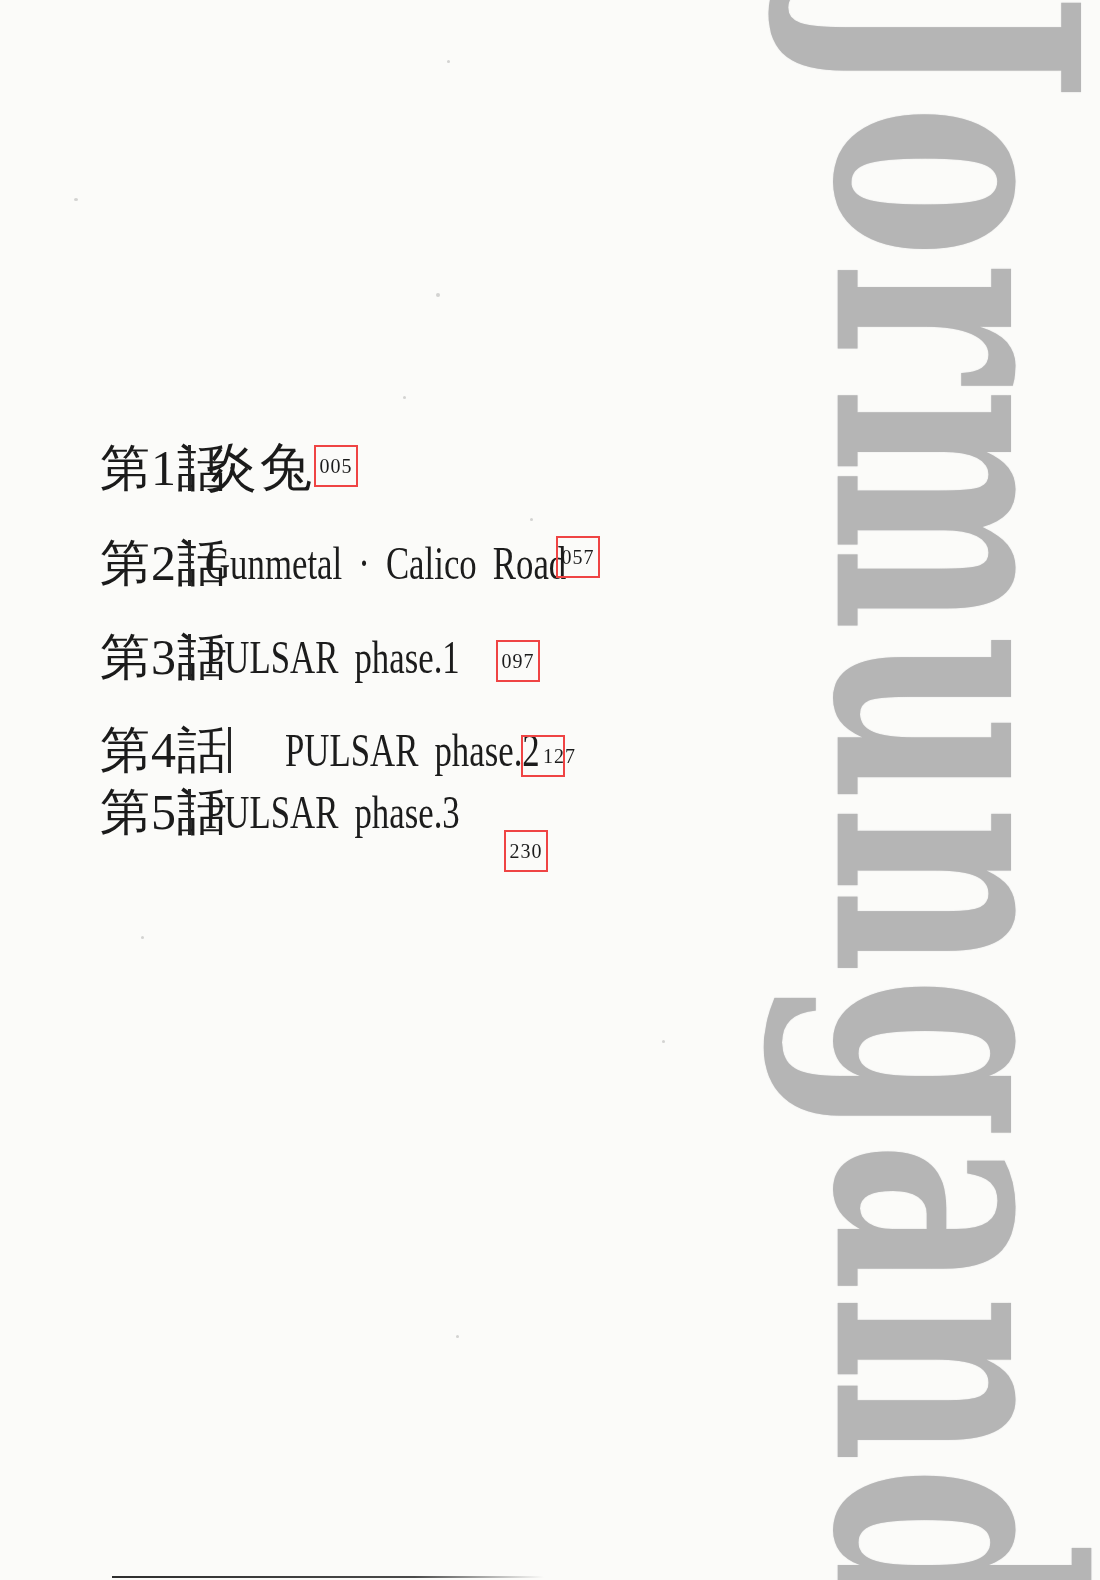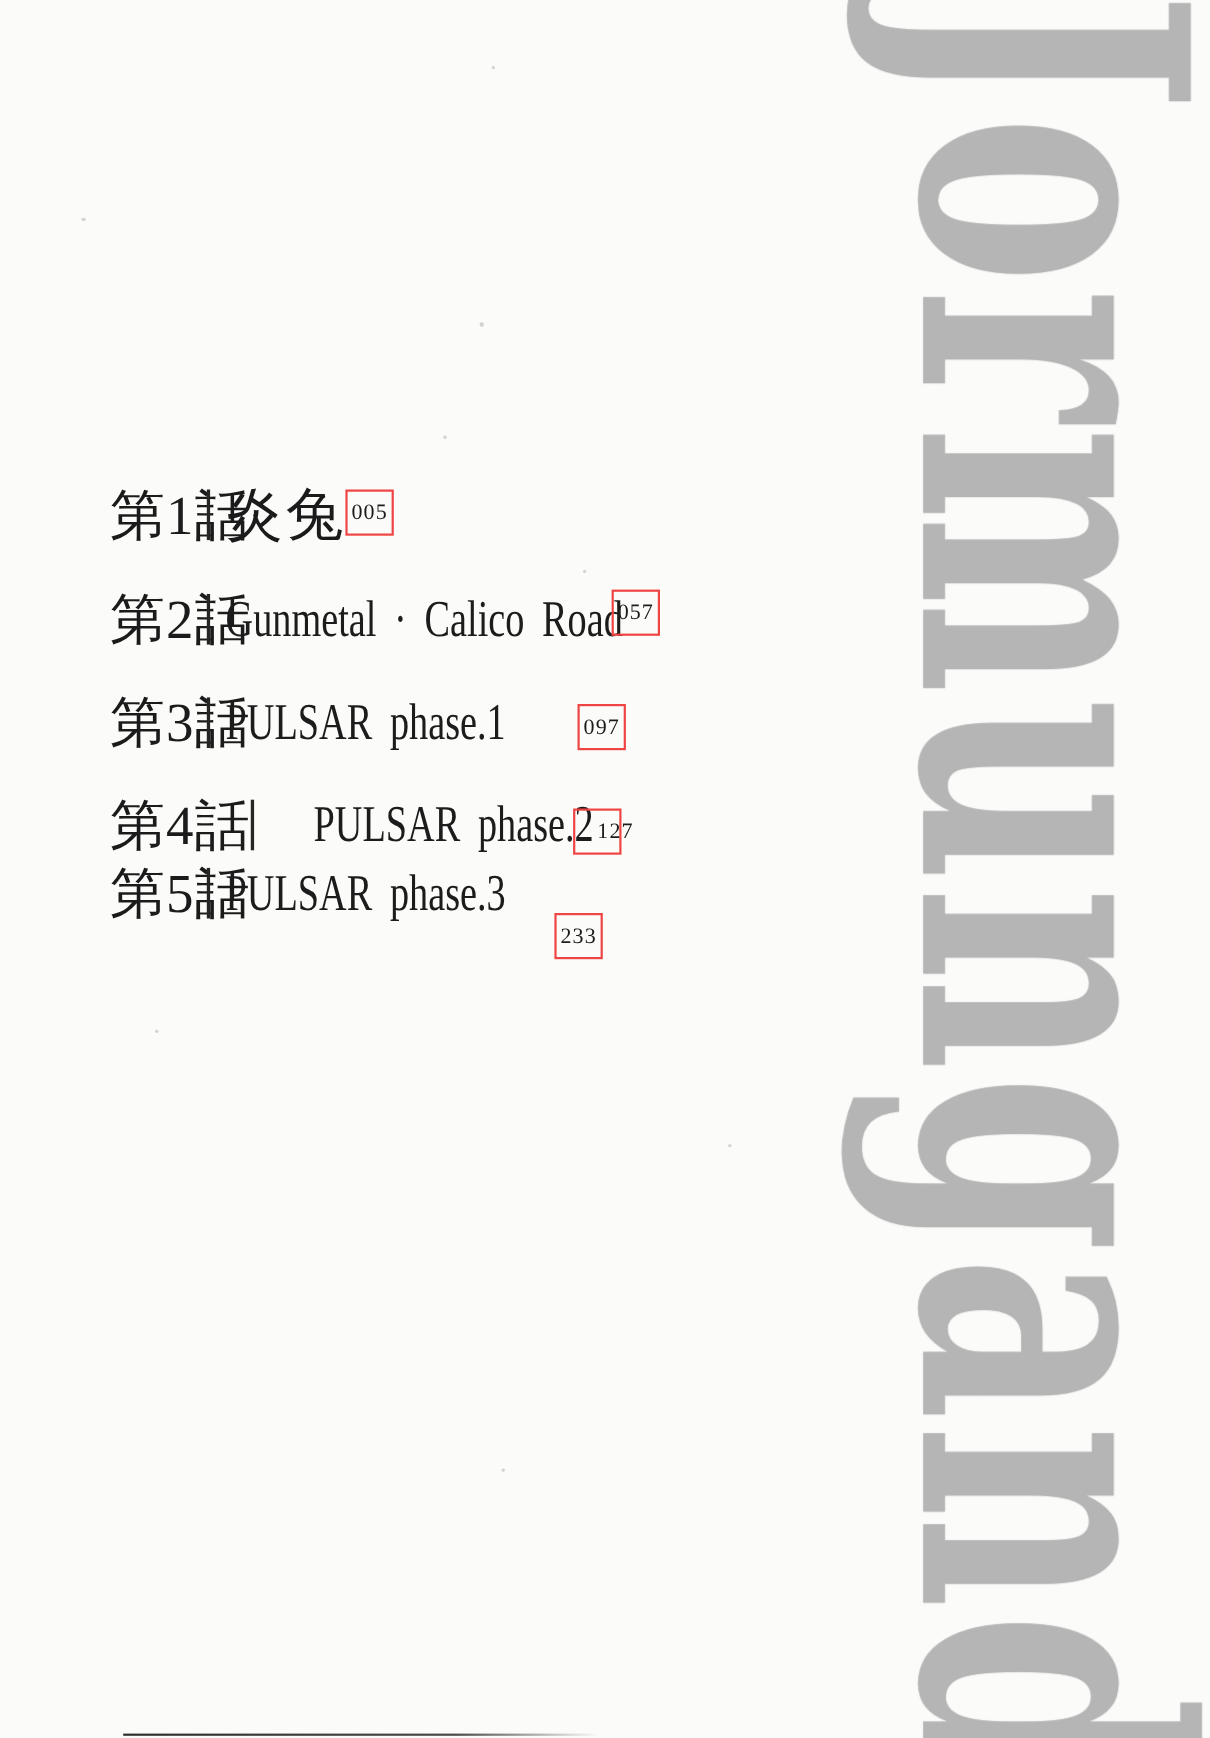--- a/index.html
+++ b/index.html
@@ -81,21 +81,21 @@
     display: flex;
     align-items: center;
     justify-content: center;
     font-size: 20px;
     letter-spacing: 1px;
     color: #1c1c1c;
     background: transparent;
   }
   .pb-1 { left: 314px; top: 445px; }
   .pb-2 { left: 556px; top: 536px; }
-  .pb-3 { left: 525px; top: 640px; }
+  .pb-3 { left: 496px; top: 640px; }
   .pb-4 { left: 521px; top: 735px; padding-left: 33px; }
   .pb-5 { left: 504px; top: 830px; }
 
   
   .edge-line {
     position: absolute;
     left: 112px; top: 1576px;
     width: 432px; height: 2px;
     background: linear-gradient(to right, #2e2e2e 0%, #4a4a4a 70%, rgba(90,90,90,0) 100%);
   }
@@ -138,21 +138,21 @@
 <div class="toc-row row-5">
   <span class="chapter">第5話</span>
   <span class="chapter-divider"></span>
   <span class="title-latin">PULSAR phase.3</span>
 </div>
 
 <div class="page-box pb-1">005</div>
 <div class="page-box pb-2">057</div>
 <div class="page-box pb-3">097</div>
 <div class="page-box pb-4">127</div>
-<div class="page-box pb-5">233</div>
+<div class="page-box pb-5">230</div>
 
 <div class="edge-line"></div>
 <div class="speck" style="left:447px; top:60px;  width:3px; height:3px;"></div>
 <div class="speck" style="left:436px; top:293px; width:4px; height:4px;"></div>
 <div class="speck" style="left:403px; top:396px; width:3px; height:3px;"></div>
 <div class="speck" style="left:530px; top:518px; width:3px; height:3px;"></div>
 <div class="speck" style="left:662px; top:1040px; width:3px; height:3px;"></div>
 <div class="speck" style="left:456px; top:1335px; width:3px; height:3px;"></div>
 <div class="speck" style="left:141px; top:936px; width:3px; height:3px;"></div>
 <div class="speck" style="left:74px;  top:198px; width:4px; height:3px;"></div>

